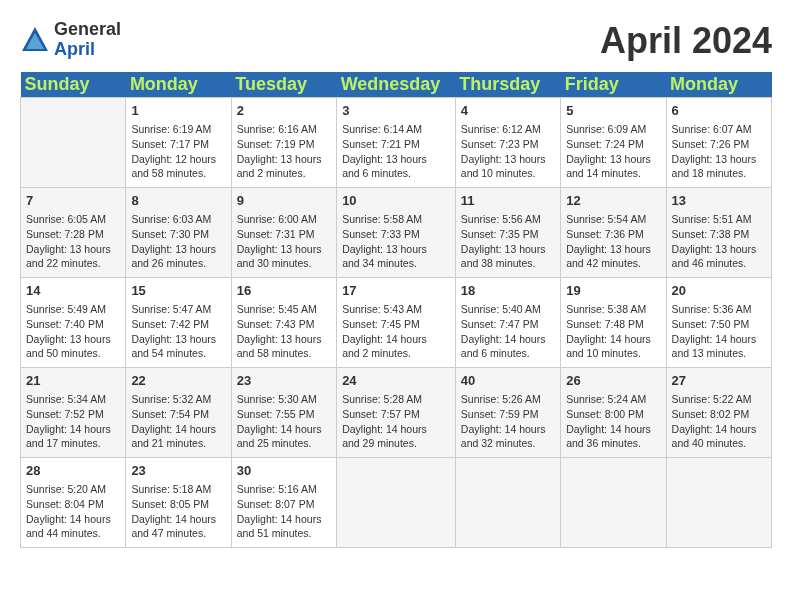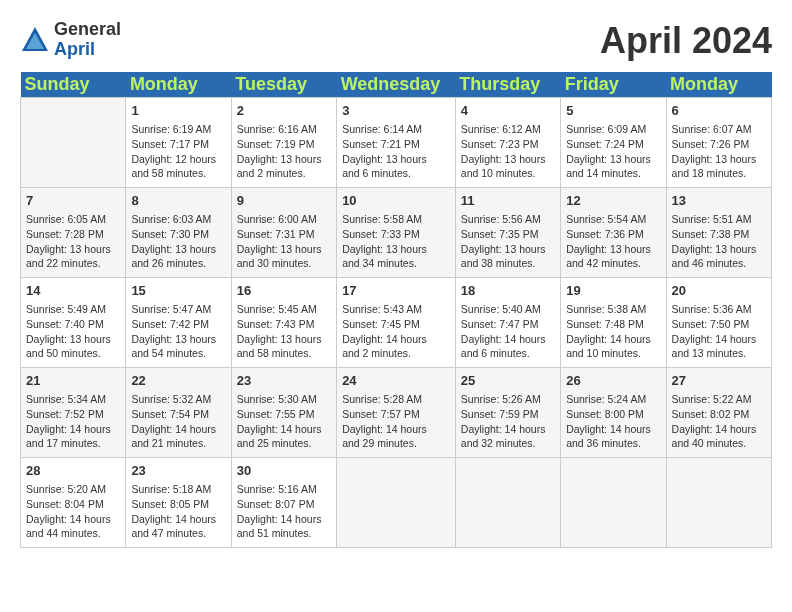--- a/index.html
+++ b/index.html
@@ -226,21 +226,21 @@
         </td>
         <td>
           <span class="day-num">23</span>
           <div class="day-info">Sunrise: 5:30 AM<br>Sunset: 7:55 PM<br>Daylight: 14 hours<br>and 25 minutes.</div>
         </td>
         <td>
           <span class="day-num">24</span>
           <div class="day-info">Sunrise: 5:28 AM<br>Sunset: 7:57 PM<br>Daylight: 14 hours<br>and 29 minutes.</div>
         </td>
         <td>
-          <span class="day-num">25</span>
+          <span class="day-num">40</span>
           <div class="day-info">Sunrise: 5:26 AM<br>Sunset: 7:59 PM<br>Daylight: 14 hours<br>and 32 minutes.</div>
         </td>
         <td>
           <span class="day-num">26</span>
           <div class="day-info">Sunrise: 5:24 AM<br>Sunset: 8:00 PM<br>Daylight: 14 hours<br>and 36 minutes.</div>
         </td>
         <td>
           <span class="day-num">27</span>
           <div class="day-info">Sunrise: 5:22 AM<br>Sunset: 8:02 PM<br>Daylight: 14 hours<br>and 40 minutes.</div>
         </td>

